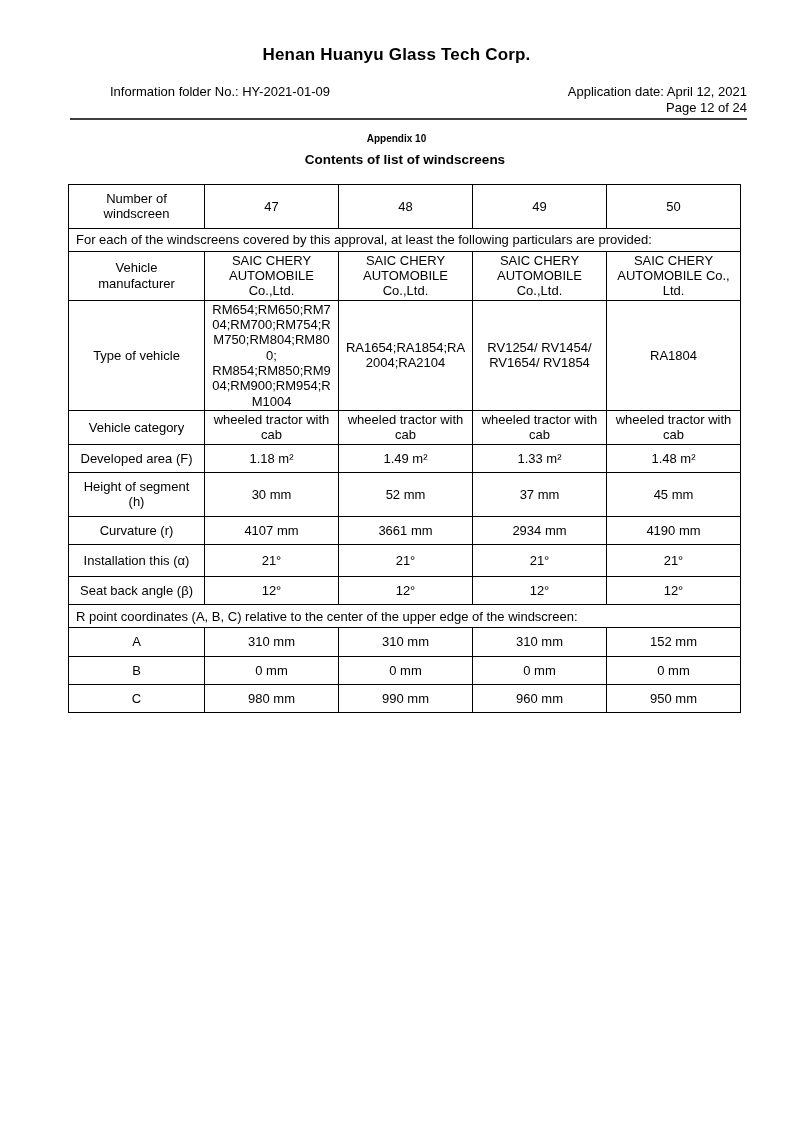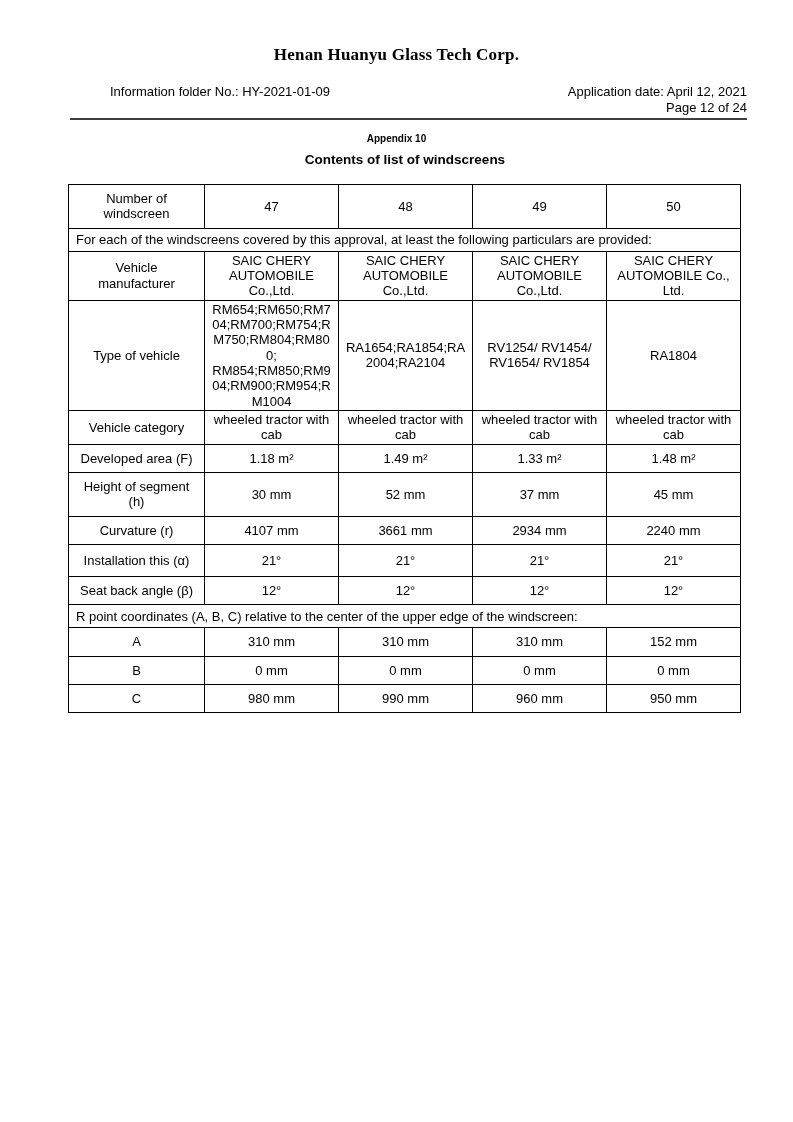--- a/index.html
+++ b/index.html
@@ -11,21 +11,20 @@
     color: #000000;
     font-family: "Liberation Sans", "DejaVu Sans", sans-serif;
     overflow: hidden;
   }
   .doc-title {
     padding-top: 45px;
     text-align: center;
     font-size: 17px;
     font-weight: bold;
     letter-spacing: 0.2px;
-    font-family: Liberation Serif, serif;
   }
   .info-row {
     display: flex;
     justify-content: space-between;
     align-items: flex-start;
     margin: 19px 46px 0 68px;
     font-size: 13px;
     line-height: 16px;
   }
   .info-left { padding-left: 42px; }
@@ -152,21 +151,21 @@
         <td>30 mm</td>
         <td>52 mm</td>
         <td>37 mm</td>
         <td>45 mm</td>
       </tr>
       <tr class="h24">
         <td class="lbl">Curvature (r)</td>
         <td>4107 mm</td>
         <td>3661 mm</td>
         <td>2934 mm</td>
-        <td>2240 mm</td>
+        <td>4190 mm</td>
       </tr>
       <tr class="h32">
         <td class="lbl">Installation this (α)</td>
         <td>21°</td>
         <td>21°</td>
         <td>21°</td>
         <td>21°</td>
       </tr>
       <tr class="h23">
         <td class="lbl">Seat back angle (β)</td>

